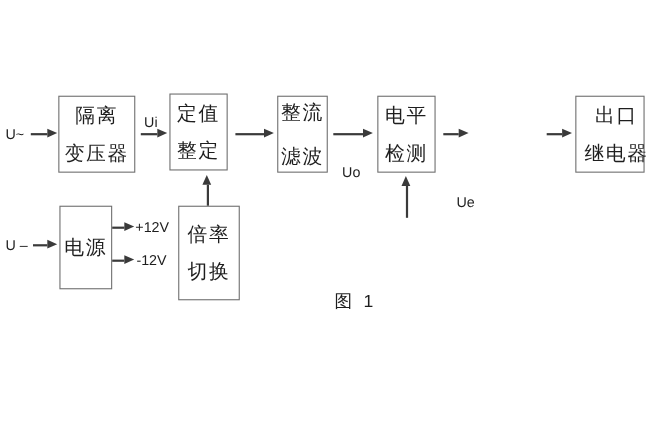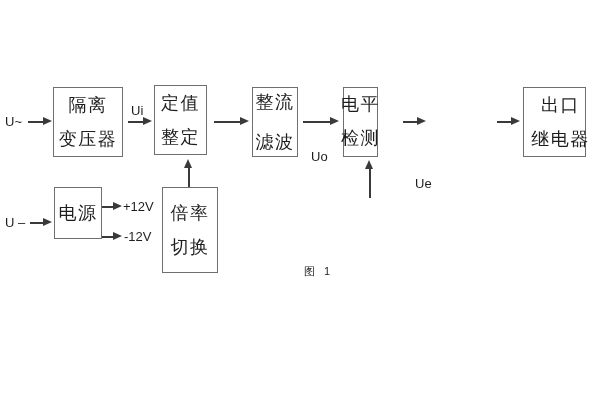--- a/index.html
+++ b/index.html
@@ -28,25 +28,25 @@
     font-size:18px;
     letter-spacing:1.5px;
     line-height:1;
     text-align:center;
   }
   .box .ln{white-space:nowrap;}
   
   .b1{left:53px; top:87px; width:70px; height:70px;}
   .b2{left:154px;top:85px; width:53px; height:70px;text-align:right;}
   .b3{left:252px;top:87px; width:46px; height:70px;gap:22px;}
-  .b4{left:343px;top:87px; width:35px; height:70px;font-family:Liberation Mono, monospace;}
+  .b4{left:343px;top:87px; width:53px; height:70px;}
   .b5{left:431px;top:87px; width:59px; height:70px;}
   .b6{left:523px;top:87px; width:63px; height:70px;padding-left:12px;}
   
-  .b7{left:54px; top:187px;width:48px; height:52px;}
+  .b7{left:54px; top:187px;width:48px; height:76px;}
   .b8{left:162px;top:187px;width:56px; height:86px;}
   
   .b9{left:330px;top:199px;width:90px; height:40px; letter-spacing:2px;}
 
   .lbl{
     position:absolute;
     font-size:13px;
     line-height:1;
     white-space:nowrap;
     color:var(--text);
@@ -60,21 +60,21 @@
     border-bottom:4.3px solid transparent;
   }
   
   .arr-u{position:absolute;width:1.5px;background:var(--line);}
   .arr-u::before{
     content:'';position:absolute;top:-9px;left:-3.6px;width:0;height:0;
     border-bottom:9px solid var(--line);
     border-left:4.3px solid transparent;
     border-right:4.3px solid transparent;
   }
-  .caption{position:absolute;left:304px;top:264px;font-size:11px;letter-spacing:3px;}
+  .caption{position:absolute;left:304px;top:264px;font-size:16px;letter-spacing:3px;}
 </style>
 </head>
 <body>
 
 <div id="canvas">
 
   <span class="lbl" style="left:5px;top:115px;">U~</span>
   <span class="lbl" style="left:5px;top:216px;">U –</span>
 
   <span class="lbl" style="left:131px;top:104px;">Ui</span>

